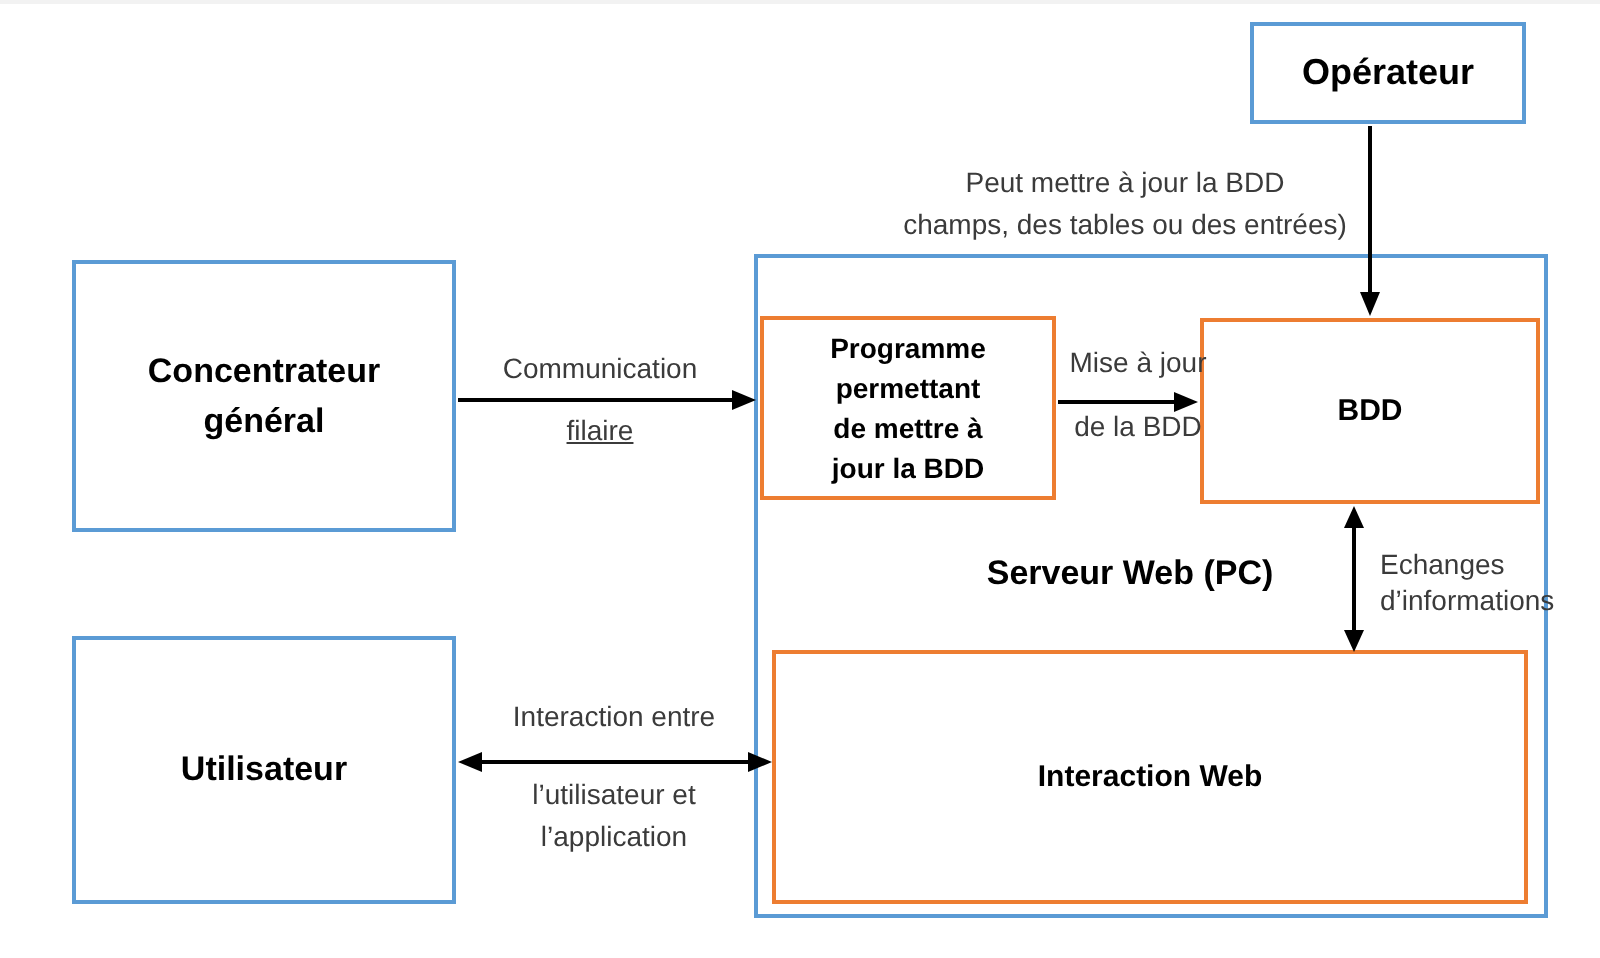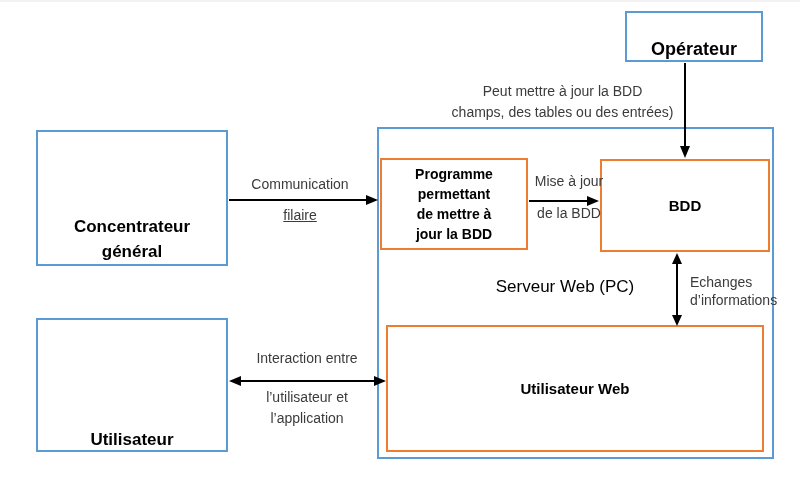--- a/index.html
+++ b/index.html
@@ -22,34 +22,34 @@
     background:#f2f2f2;
   }
   .box{
     position:absolute;
     background:#ffffff;
     display:flex;align-items:center;justify-content:center;
     text-align:center;
     color:#000;
     font-weight:bold;
   }
-  .box.blue{border:2px solid var(--blue);align-items:flex-end;}
+  .box.blue{border:2px solid var(--blue);}
   .box.orange{border:2px solid var(--orange);}
 
   .box-operateur{left:625px;top:11px;width:138px;height:51px;font-size:18px;}
   .box-concentrateur{left:36px;top:130px;width:192px;height:136px;font-size:17px;line-height:25px;padding:0 14px;}
   .box-utilisateur{left:36px;top:318px;width:192px;height:134px;font-size:17px;}
   .box-serveur{left:377px;top:127px;width:397px;height:332px;background:transparent;}
   .box-programme{left:380px;top:158px;width:148px;height:92px;font-size:14px;line-height:20px;padding:0 31px;}
   .box-bdd{left:600px;top:159px;width:170px;height:93px;font-size:15px;}
   .box-application{left:386px;top:325px;width:378px;height:127px;font-size:15px;}
 
   .serveur-label{
     position:absolute;left:460px;top:277px;width:210px;
-    text-align:center;font-weight:normal;font-size:17px;color:#000;
+    text-align:center;font-weight:bold;font-size:17px;color:#000;
   }
 
   .edge-label{
     position:absolute;
     color:var(--label);
     font-size:14px;
     text-align:center;
   }
   .lbl-peut{left:440px;top:81px;width:245px;line-height:21px;}
   .lbl-comm-1{left:240px;top:176px;width:120px;}
@@ -88,21 +88,21 @@
 
   <div class="box orange box-programme">
     <span>Programme permettant de mettre à jour la BDD</span>
   </div>
 
   <div class="box orange box-bdd">
     <span>BDD</span>
   </div>
 
   <div class="box orange box-application">
-    <span>Utilisateur Web</span>
+    <span>Interaction Web</span>
   </div>
 
   <div class="edge-label lbl-peut">
     <div>Peut mettre à jour la BDD</div>
     <div>champs, des tables ou des entrées)</div>
   </div>
 
   <div class="edge-label lbl-comm-1">Communication</div>
   <div class="edge-label lbl-comm-2">filaire</div>
 

